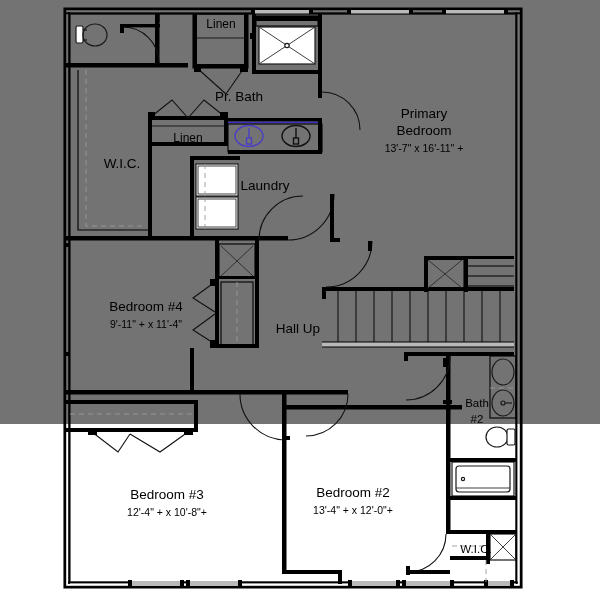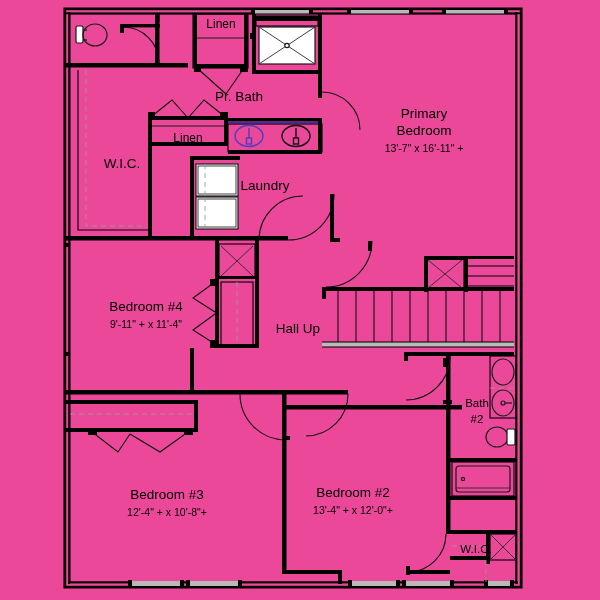--- a/index.html
+++ b/index.html
@@ -9,22 +9,22 @@
   }
   body {
     width: 600px;
     height: 600px;
     font-family: "Liberation Sans", sans-serif;
     overflow: hidden;
   }
   #plan-wrap {
     position: relative;
     width: 600px;
-    height: 600px;
-    background: #ec4899;
+    height: 424px;
+    background: #737373;
   }
   svg#floorplan {
     display: block;
     width: 600px;
     height: 600px;
   }
   .wall       { fill: #000000; }
   .wall-thin  { fill: none; stroke: #000000; stroke-width: 1.1; }
   .fix        { fill: none; stroke: #1a1a1a; stroke-width: 1.2; }
   .fix-fill   { fill: #ffffff; stroke: #1a1a1a; stroke-width: 1.2; }

